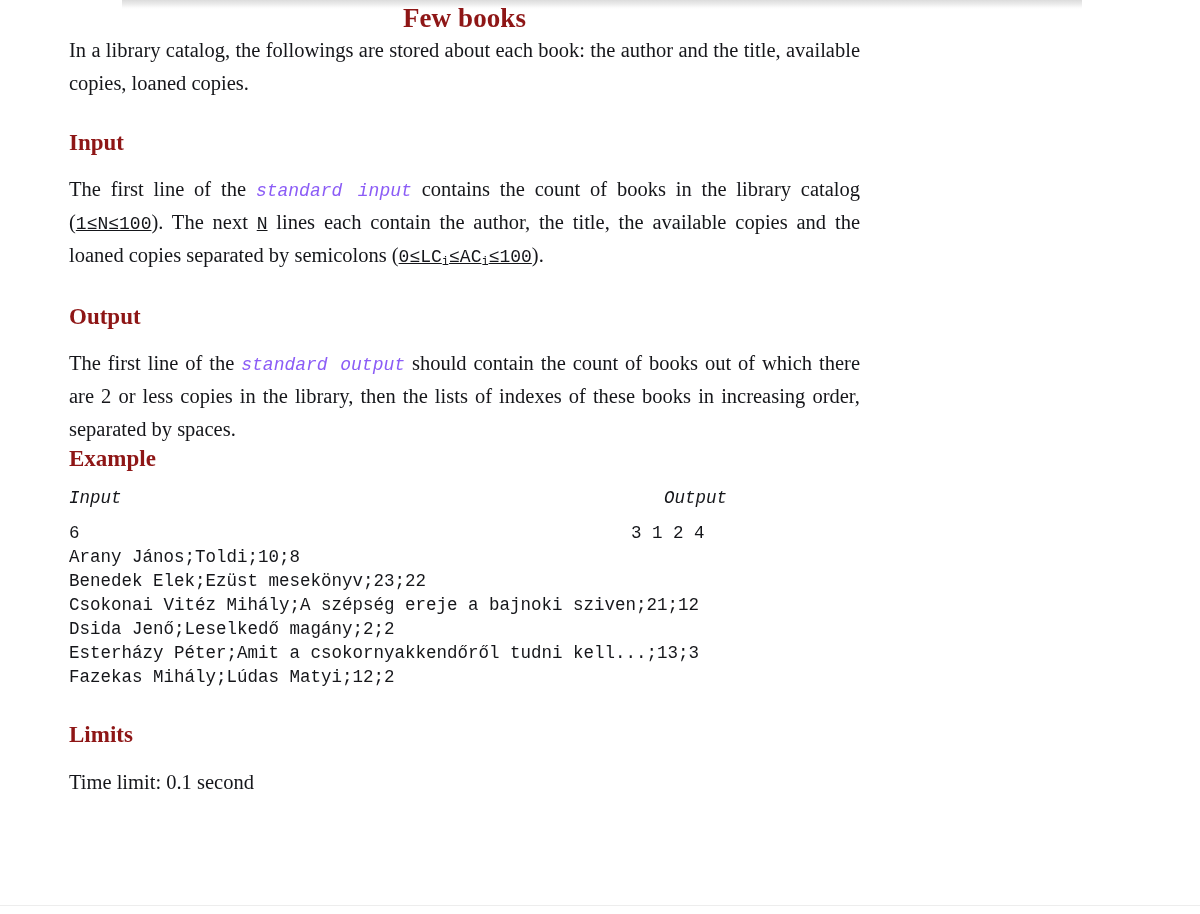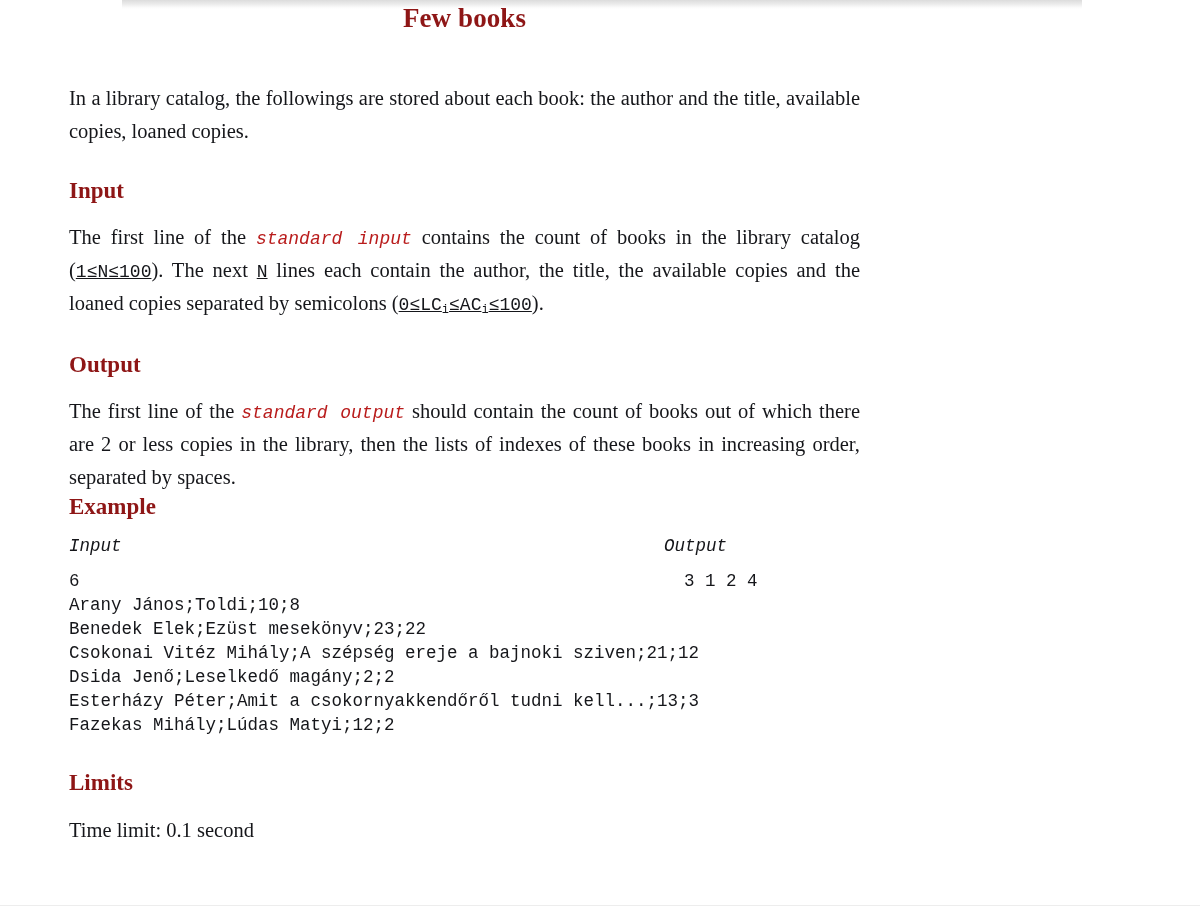--- a/index.html
+++ b/index.html
@@ -80,32 +80,32 @@
   h2.h-limits    { margin-top: 32px; }
 
   
   p.body-text {
     font-size: 20.5px;
     color: #15161a;
     text-align: justify;
     margin: 0;
     line-height: 1.62;
   }
-  p.p-intro    { margin-top: 48px; }
+  p.p-intro    { }
   p.p-write    { margin-top: 20px; }
   p.p-in-desc  { margin-top: 16px; }
   p.p-out-desc { margin-top: 16px; }
   p.limit-line { margin-top: 20px; text-align: left; }
   p.limit-line.first { margin-top: 18px; }
 
   code.inline {
     font-family: "Liberation Mono", "DejaVu Sans Mono", monospace;
     font-style: italic;
     font-size: 18px;
-    color: #b91c1c;
+    color: #8b5cf6;
     white-space: pre;
   }
   code.inline-up {
     font-family: "Liberation Mono", "DejaVu Sans Mono", monospace;
     font-style: normal;
     font-size: 18px;
     color: #15161a;
     white-space: pre;
     text-decoration: underline;
   }
@@ -146,21 +146,21 @@
   }
   .example-body .io-input {
     margin: 0;
     font-family: "Liberation Mono", "DejaVu Sans Mono", monospace;
     font-size: 17.5px;
     line-height: 1.37;
     white-space: pre;
   }
   .example-body .io-output {
     position: absolute;
-    left: 615px;
+    left: 562px;
     top: 0;
     margin: 0;
     font-family: "Liberation Mono", "DejaVu Sans Mono", monospace;
     font-size: 17.5px;
     line-height: 1.37;
     white-space: pre;
   }
 </style>
 </head>
 <body>

